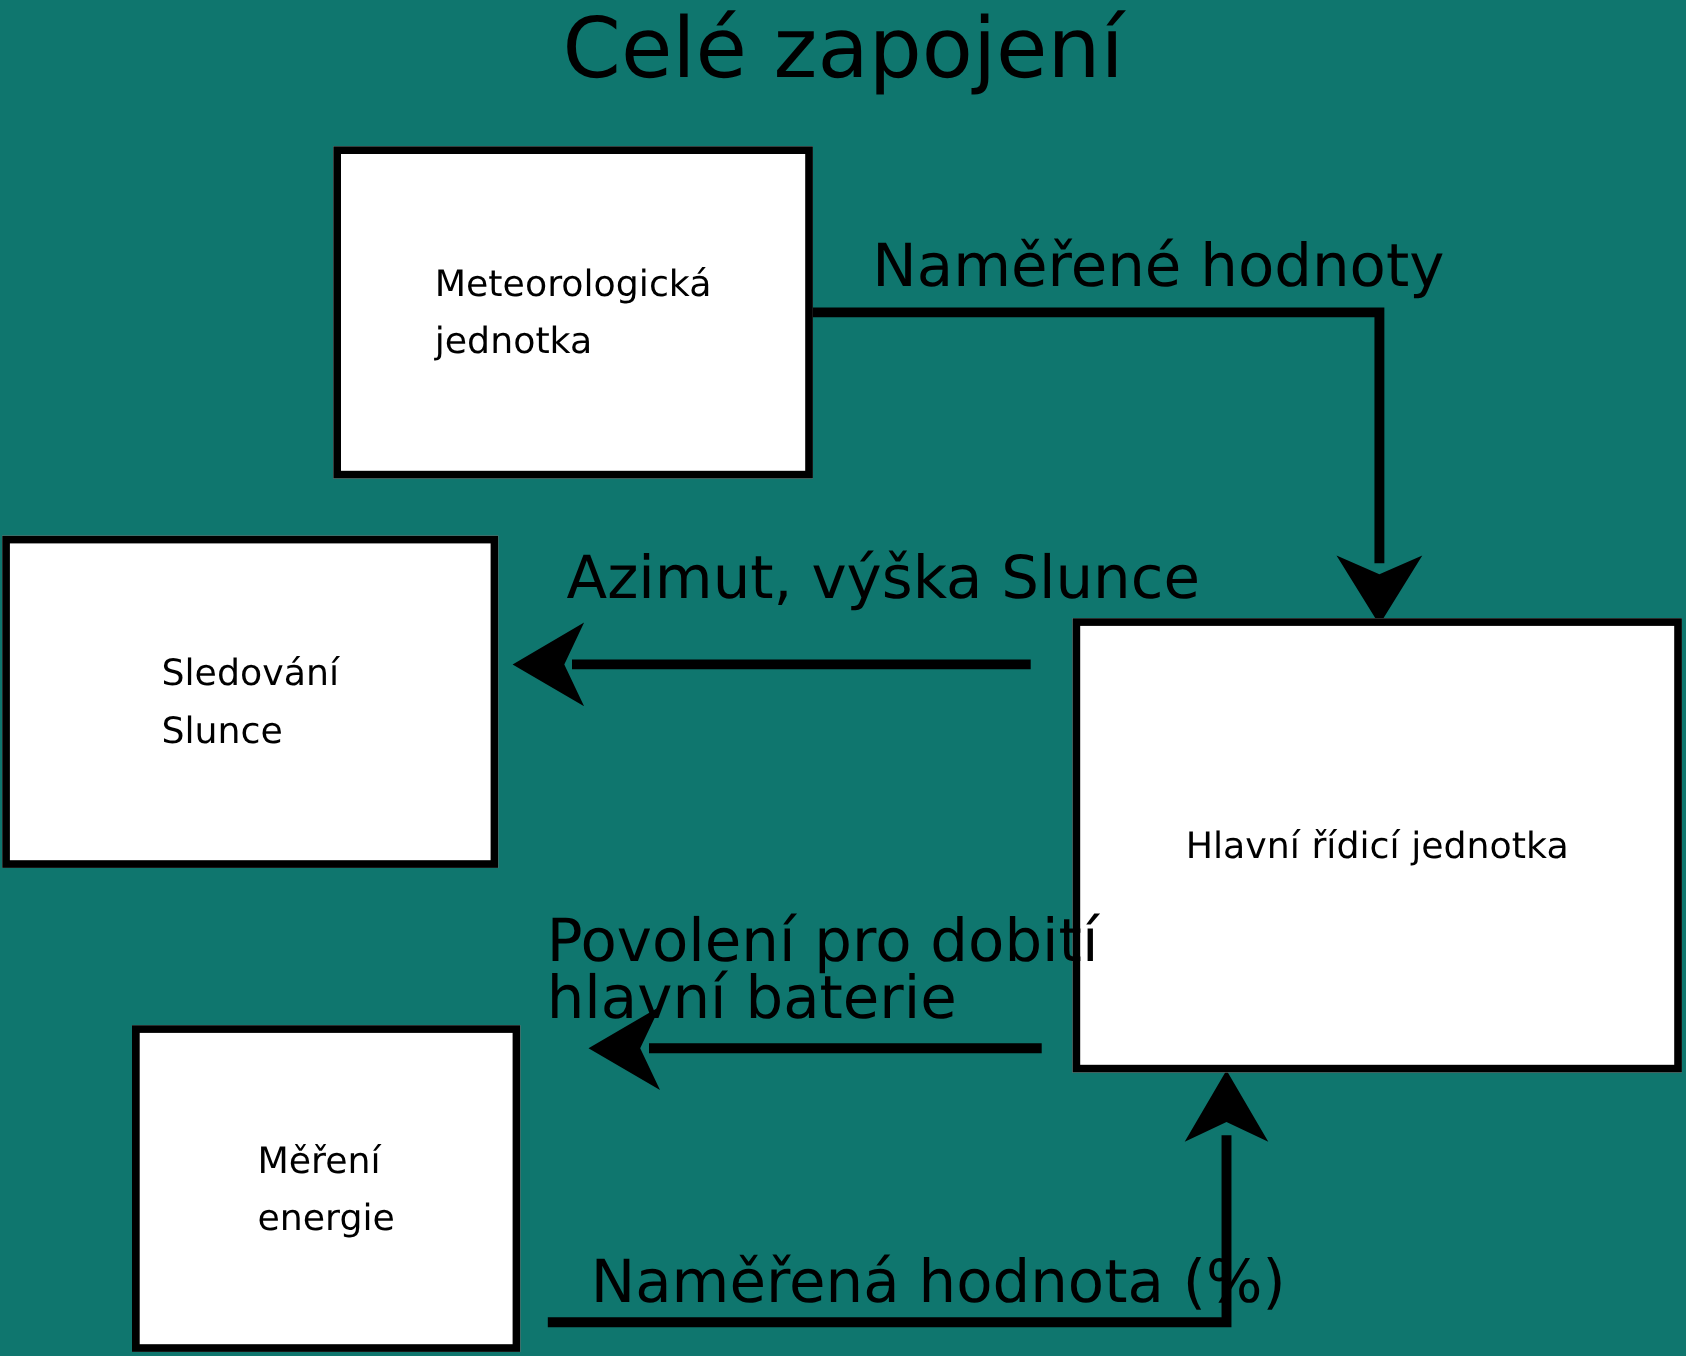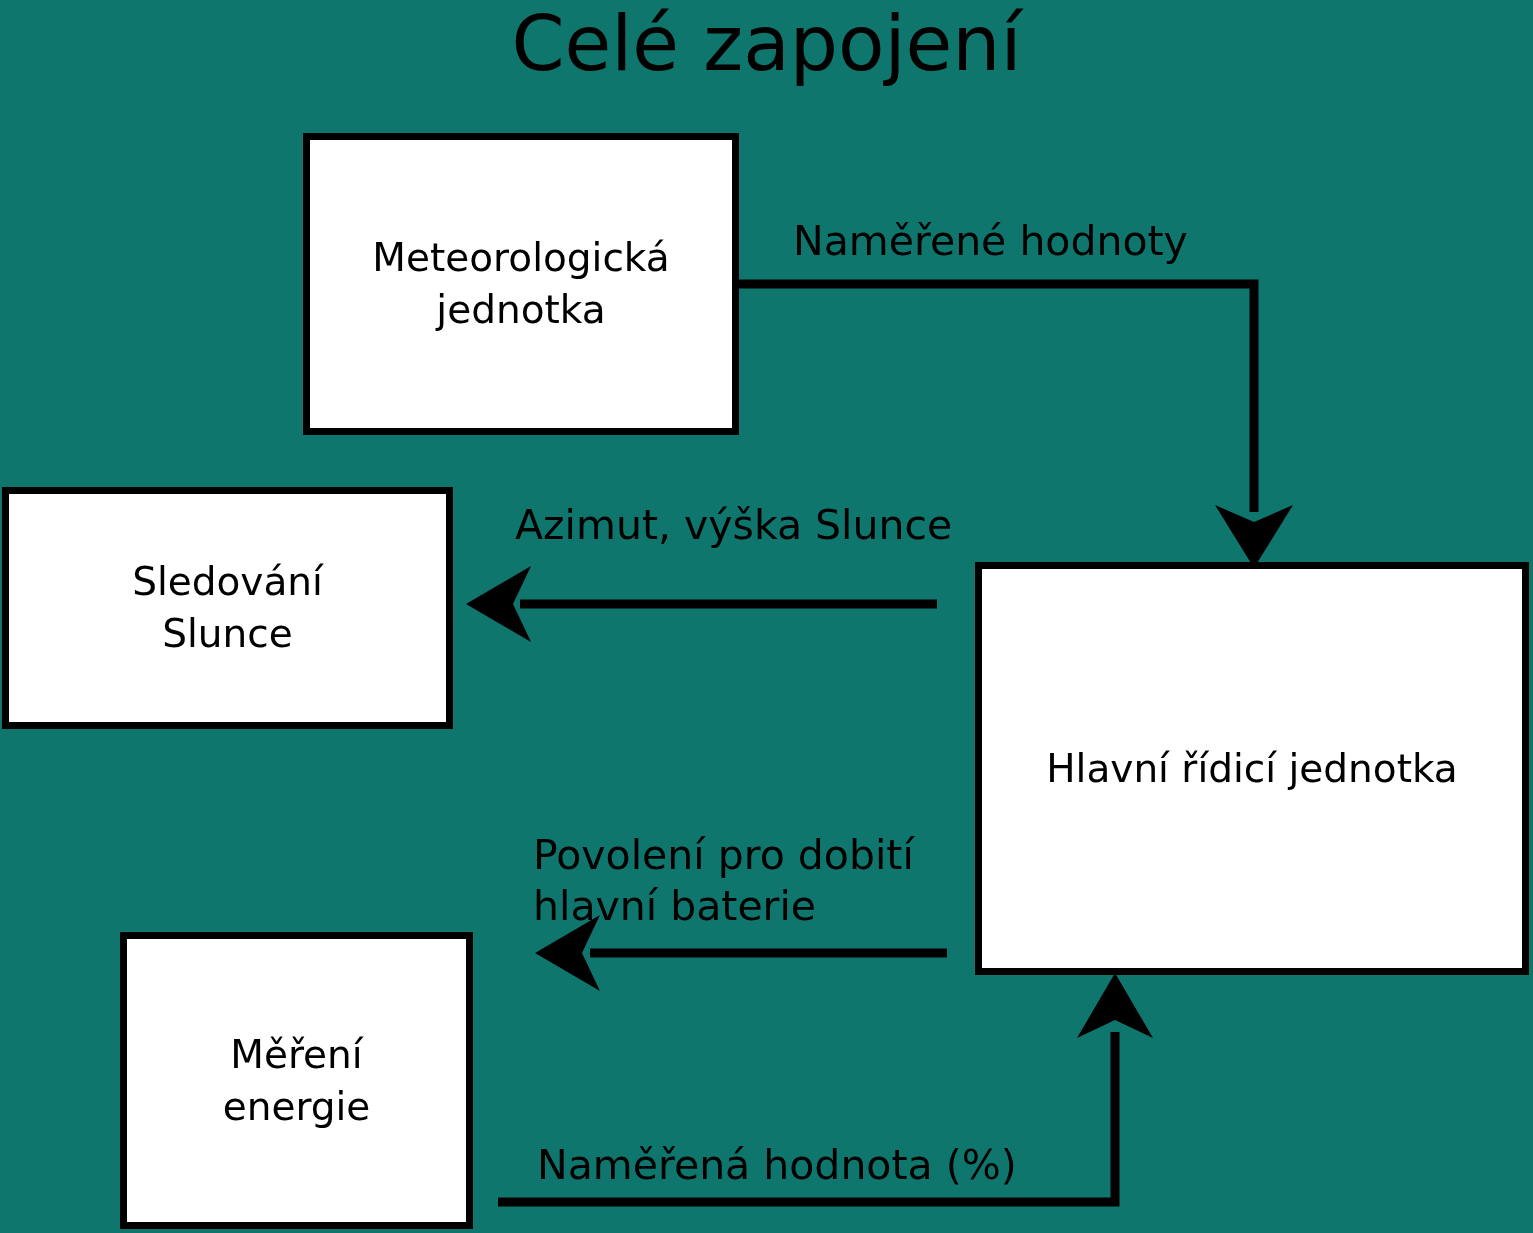--- a/index.html
+++ b/index.html
@@ -40,41 +40,41 @@
   .node-box {
     position: absolute;
     box-sizing: border-box;
     border: 7px solid #000000;
     background: #ffffff;
     display: flex;
     align-items: center;
     justify-content: center;
   }
   .node-label {
-    font-size: 39px;
+    font-size: 33px;
     line-height: 52px;
     color: #000000;
-    text-align: center;
+    text-align: left;
     padding: 0 10px;
     white-space: pre-line;
   }
   .edge-label {
     position: absolute;
-    font-size: 41px;
+    font-size: 54px;
     line-height: 51px;
     color: #000000;
     white-space: pre-line;
   }
   .el-measured-values   { left: 793px;  top: 216px; }
   .el-azimuth           { left: 495px;  top: 500px; margin-left: 20px; }
-  .el-charge-permit     { left: 497px;  top: 830px; margin-left: 36px; }
+  .el-charge-permit     { left: 497px;  top: 830px; }
   .el-measured-percent  { left: 537px;  top: 1140px; }
 
   .box-meteo   { left: 303px;  top: 133px;  width: 436px; height: 302px; }
-  .box-sun     { left: 2px;    top: 487px;  width: 451px; height: 242px; }
+  .box-sun     { left: 2px;    top: 487px;  width: 451px; height: 302px; }
   .box-main    { left: 975px;  top: 562px;  width: 554px; height: 413px; }
   .box-energy  { left: 120px;  top: 932px;  width: 353px; height: 297px; }
 </style>
 </head>
 <body>
 
 <div id="canvas">
 
   <div class="dg-title">Celé zapojení</div>
 

